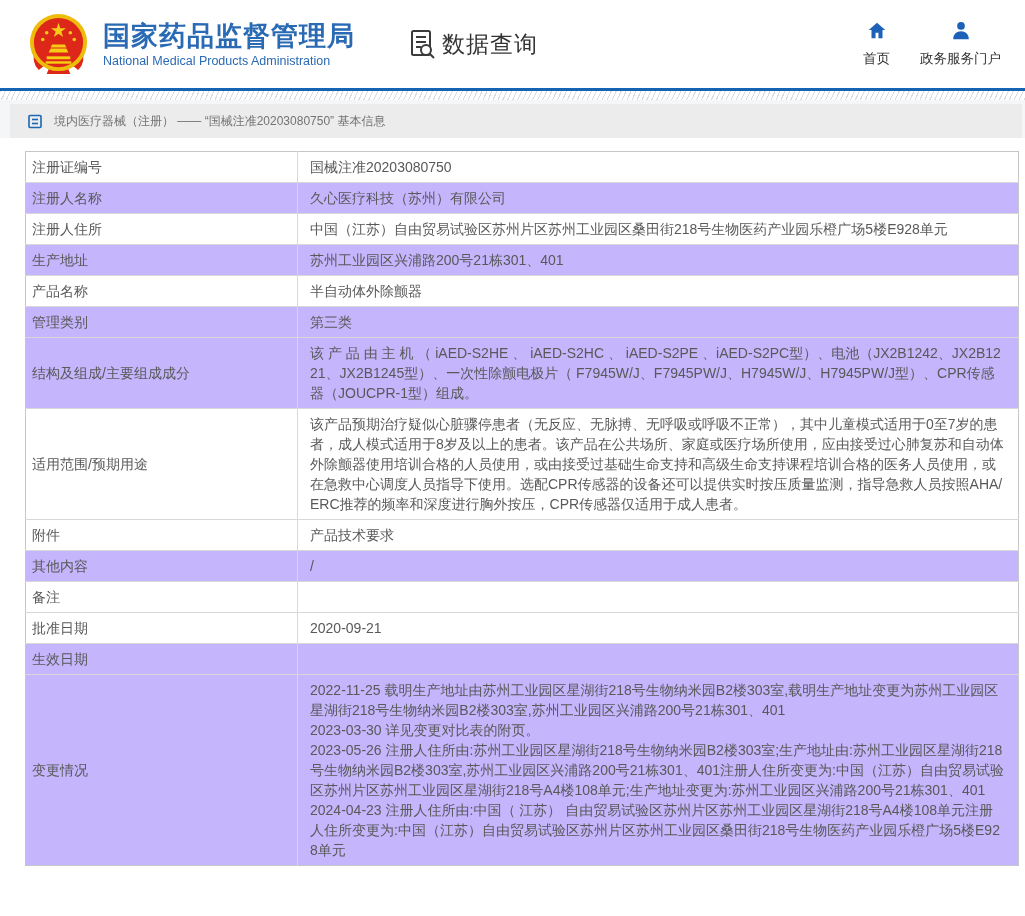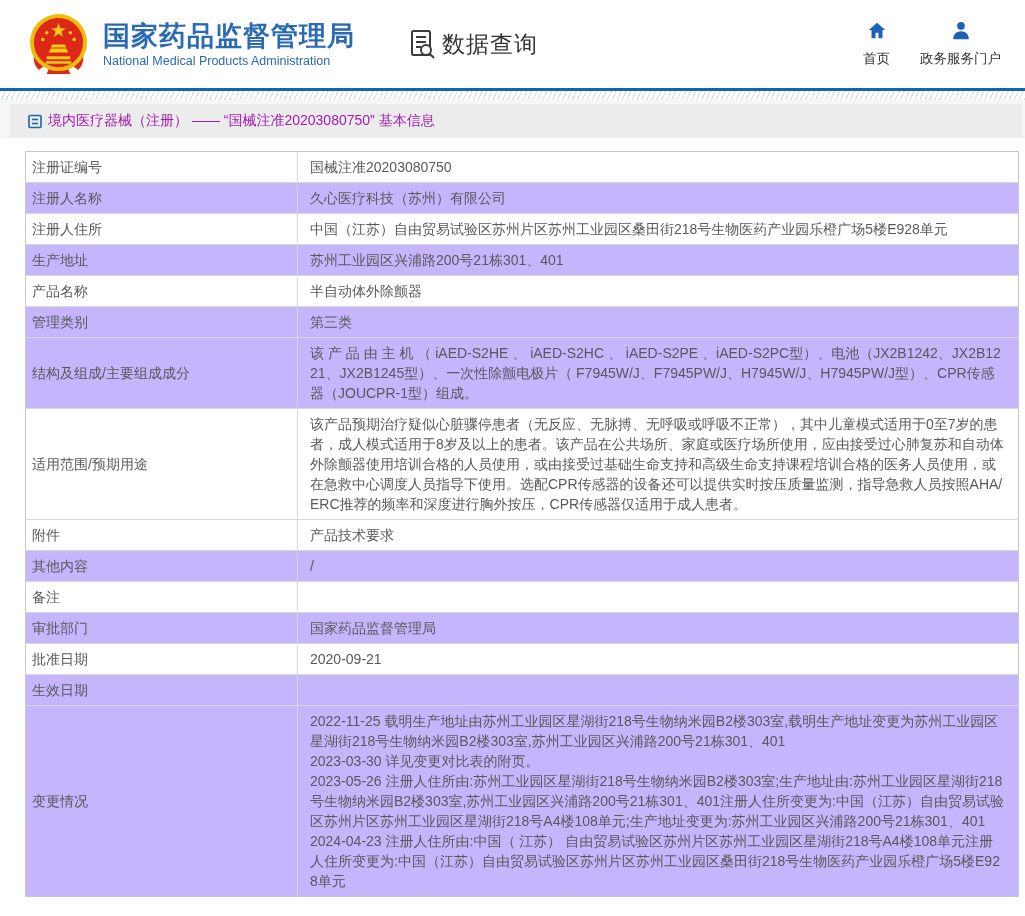--- a/index.html
+++ b/index.html
@@ -23,21 +23,21 @@
 
   
   .blue-rule { height:3px; background:#1464b3; }
   .hatch-band { height:9px; background:#fff;
     background-image:repeating-linear-gradient(115deg,#dcdcdc 0,#dcdcdc 1px,#ffffff 1px,#ffffff 4.5px); }
 
   
   .upper-strip { background:#f5f6f7; padding:4px 3px 0 10px; }
   .breadcrumb-bar { background:#ececec; height:34px; display:flex; align-items:center; padding-left:18px; }
   .breadcrumb-bar svg { width:14px; height:15px; flex:0 0 auto; }
-  .breadcrumb-text { font-size:14px; color:#a21caf; margin-left:6px; cursor:pointer; }
+  .breadcrumb-text { font-size:12px; color:#737373; margin-left:12px; cursor:pointer; }
 
   
   .table-wrap { background:#fff; padding:13px 6px 0 25px; }
   table.info-table { width:994px; border-collapse:collapse; table-layout:fixed;
     border:1px solid #c6c6ca; background:#fff; }
   table.info-table td { font-size:14px; color:#595959; line-height:20px;
     border-top:1px solid #d8d8d8; vertical-align:middle; word-break:break-all; }
   table.info-table tr:first-child td { border-top:none; }
   td.cell-label { width:272px; text-align:left; padding:5px 10px 5px 6px; }
   td.cell-value { padding:5px 14px 5px 12px; border-left:1px solid #d8d8d8; white-space:pre-line; }
@@ -151,24 +151,20 @@
       <td class="cell-value">产品技术要求</td>
     </tr>
     <tr class="alt">
       <td class="cell-label">其他内容</td>
       <td class="cell-value">/</td>
     </tr>
     <tr>
       <td class="cell-label">备注</td>
       <td class="cell-value"></td>
     </tr>
-    <tr class="alt">
-      <td class="cell-label">审批部门</td>
-      <td class="cell-value">国家药品监督管理局</td>
-    </tr>
     <tr>
       <td class="cell-label">批准日期</td>
       <td class="cell-value">2020-09-21</td>
     </tr>
     <tr class="alt">
       <td class="cell-label">生效日期</td>
       <td class="cell-value"></td>
     </tr>
     <tr class="alt">
       <td class="cell-label">变更情况</td>

